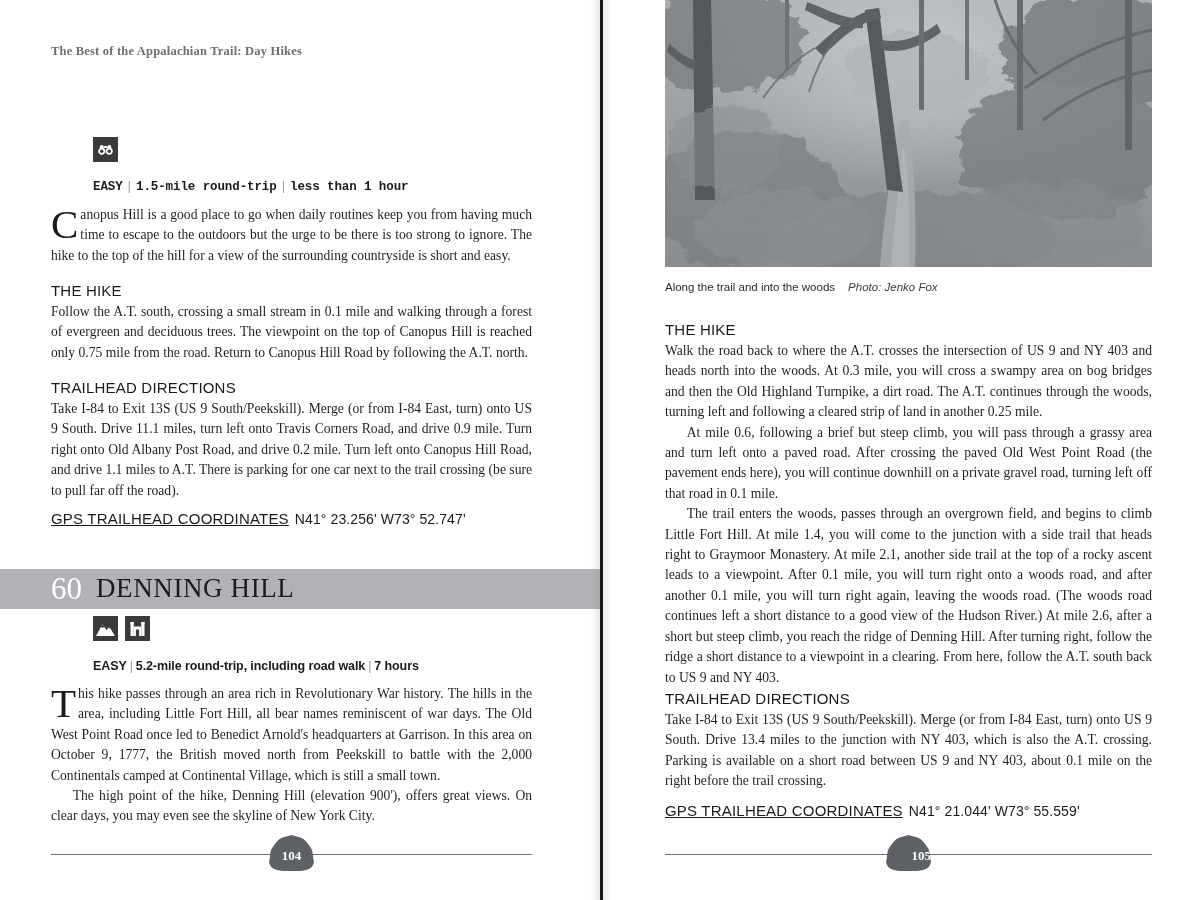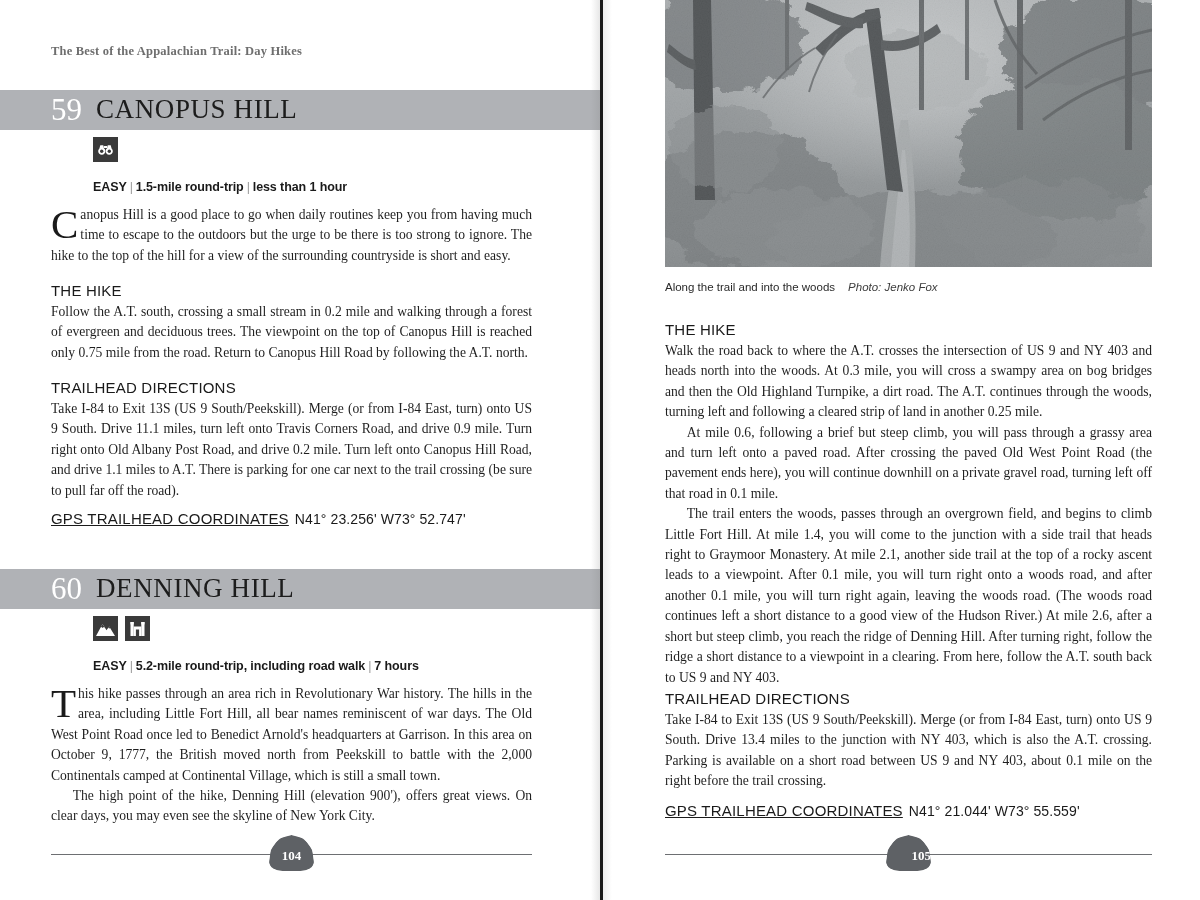--- a/index.html
+++ b/index.html
@@ -243,51 +243,47 @@
 </style>
 </head>
 <body>
 
 <div class="spread">
 
   <div class="page page-left">
 
     <div class="running-head">The Best of the Appalachian Trail: Day Hikes</div>
 
-    <div class="hike-band" style="top:90px;">
-      <span class="num">59</span>
-      <span class="name">CANOPUS HILL</span>
-    </div>
 
     <div class="icon-row" style="top:137px;">
       <span class="icon-badge">
         <svg width="25" height="25" viewBox="0 0 25 25">
           <rect width="25" height="25" fill="#3a3a3a"></rect>
           <g fill="#ffffff">
             <path d="M7.3 8.2 h3.0 l0.6 3.0 a3.6 3.6 0 1 1 -4.5 0.2 z"></path>
             <path d="M17.7 8.2 h-3.0 l-0.6 3.0 a3.6 3.6 0 1 0 4.5 0.2 z"></path>
             <rect x="10.9" y="9.0" width="3.2" height="2.0"></rect>
           </g>
           <circle cx="8.7" cy="14.3" r="1.7" fill="#3a3a3a"></circle>
           <circle cx="16.3" cy="14.3" r="1.7" fill="#3a3a3a"></circle>
         </svg>
       </span>
     </div>
 
-    <div class="stats" style="top:180px;">
+    <div class="stats" style="top:180px;font-family:Liberation Mono, monospace;">
       <span>EASY</span><span class="sep">|</span><span>1.5-mile round-trip</span><span class="sep">|</span><span>less than 1 hour</span>
     </div>
 
     <div class="body-col col-left" style="top:205px;">
       <p class="dropcap-para"><span class="dropcap">C</span><span>anopus Hill is a good place to go when daily routines keep you from having much time to escape to the outdoors but the urge to be there is too strong to ignore. The hike to the top of the hill for a view of the surrounding countryside is short and easy.</span></p>
     </div>
 
     <div class="sec-head" style="top:282px; left:51px;">THE HIKE</div>
     <div class="body-col col-left" style="top:302px;">
-      <p>Follow the A.T. south, crossing a small stream in 0.2 mile and walking through a forest of evergreen and deciduous trees. The viewpoint on the top of Canopus Hill is reached only 0.75 mile from the road. Return to Canopus Hill Road by following the A.T. north.</p>
+      <p>Follow the A.T. south, crossing a small stream in 0.1 mile and walking through a forest of evergreen and deciduous trees. The viewpoint on the top of Canopus Hill is reached only 0.75 mile from the road. Return to Canopus Hill Road by following the A.T. north.</p>
     </div>
 
     <div class="sec-head" style="top:379px; left:51px;">TRAILHEAD DIRECTIONS</div>
     <div class="body-col col-left" style="top:399px;">
       <p>Take I-84 to Exit 13S (US 9 South/Peekskill). Merge (or from I-84 East, turn) onto US 9 South. Drive 11.1 miles, turn left onto Travis Corners Road, and drive 0.9 mile. Turn right onto Old Albany Post Road, and drive 0.2 mile. Turn left onto Canopus Hill Road, and drive 1.1 miles to A.T. There is parking for one car next to the trail crossing (be sure to pull far off the road).</p>
     </div>
 
     <div class="gps-line" style="top:510px; left:51px;">
       <span class="gps-label">GPS TRAILHEAD COORDINATES</span><span class="gps-val">N41° 23.256'  W73° 52.747'</span>
     </div>

